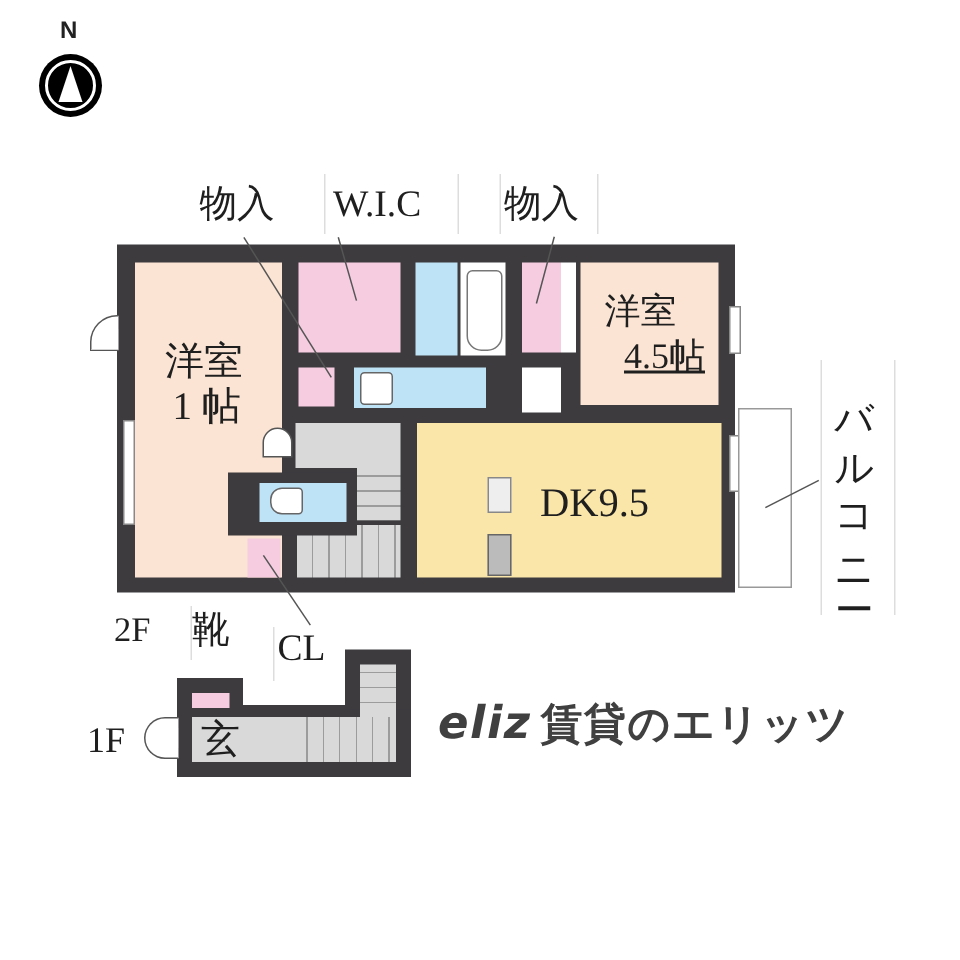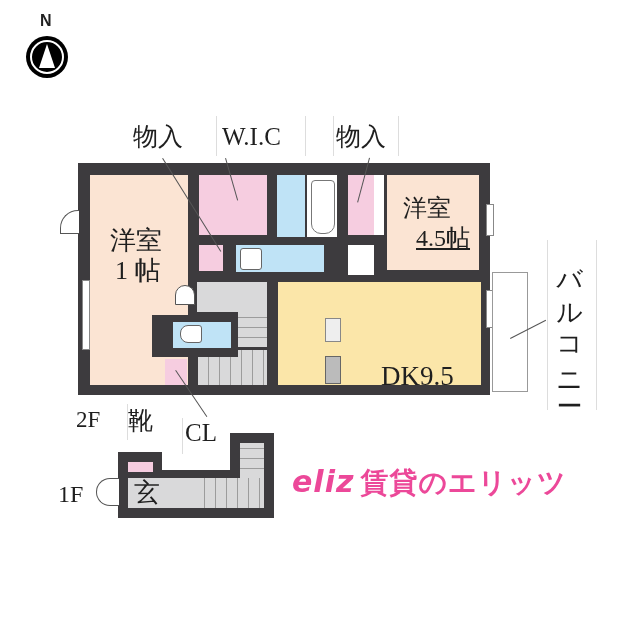--- a/index.html
+++ b/index.html
@@ -18,21 +18,21 @@
   .leader { position:absolute; background:#555; height:1px; transform-origin:0 0; }
   .vline { position:absolute; width:1px; background:#ddd; }
   .compass { position:absolute; left:26px; top:36px; width:42px; height:42px; border-radius:50%; background:#000; }
   .compass .ring { position:absolute; left:4px; top:4px; width:30px; height:30px; border-radius:50%; border:2px solid #fff; }
   .compass .arrow { position:absolute; left:13px; top:8px; width:0; height:0;
     border-left:8px solid transparent; border-right:8px solid transparent; border-bottom:24px solid #fff; }
   .stairs { position:absolute; background:repeating-linear-gradient(90deg,#d9d9da 0 10px,#9c9c9c 10px 11px); }
   .stairs-v { position:absolute; background:repeating-linear-gradient(0deg,#d9d9da 0 9px,#9c9c9c 9px 10px); }
   .door { position:absolute; border:1px solid #555; background:#fff; }
   .window { position:absolute; background:#fff; border:1px solid #888; }
-  .watermark { position:absolute; left:292px; top:464px; font-family:"DejaVu Sans",sans-serif; font-weight:bold; font-size:28px; color:#ec4899; letter-spacing:1px; }
+  .watermark { position:absolute; left:292px; top:464px; font-family:"DejaVu Sans",sans-serif; font-weight:bold; font-size:28px; color:#404040; letter-spacing:1px; }
   .wm-logo { font-style:italic; font-size:30px; margin-right:6px; }
 </style>
 </head>
 <body>
 
 <div class="abs" style="left:40px;top:12px;font-family:'Liberation Sans',sans-serif;font-weight:bold;font-size:16px;">N</div>
 <div class="compass">
   <div class="ring"></div>
     <div class="arrow"></div>
 </div>
@@ -80,21 +80,21 @@
   <div class="door" style="left:60px;top:210px;width:18px;height:22px;border-radius:18px 0 0 0;border-right:none;"></div>
   <div class="door" style="left:175px;top:285px;width:18px;height:18px;border-radius:18px 18px 0 0;"></div>
 
   <div class="abs" style="left:492px;top:272px;width:34px;height:118px;border:1.5px solid #999;background:#fff;"></div>
 </div>
 
 <div class="label" style="left:110px;top:228px;font-size:26px;">洋室</div>
 <div class="label" style="left:115px;top:258px;font-size:26px;">1 帖</div>
 <div class="label" style="left:403px;top:196px;font-size:24px;">洋室</div>
 <div class="label" style="left:416px;top:226px;font-size:24px;text-decoration:underline;">4.5帖</div>
-<div class="label" style="left:381px;top:322px;font-size:27px;margin-top:41px;">DK9.5</div>
+<div class="label" style="left:360px;top:322px;font-size:27px;">DK9.5</div>
 
 <div class="label" style="left:133px;top:124px;font-size:25px;">物入</div>
 <div class="vline" style="left:216px;top:116px;height:40px;"></div>
 <div class="label" style="left:222px;top:124px;font-size:25px;">W.I.C</div>
 <div class="vline" style="left:305px;top:116px;height:40px;"></div>
 <div class="vline" style="left:333px;top:116px;height:40px;"></div>
 <div class="label" style="left:336px;top:124px;font-size:25px;">物入</div>
 <div class="vline" style="left:398px;top:116px;height:40px;"></div>
 <div class="label" style="left:556px;top:250px;font-size:26px;writing-mode:vertical-rl;letter-spacing:6px;">バルコニー</div>
 <div class="vline" style="left:547px;top:240px;height:170px;"></div>

